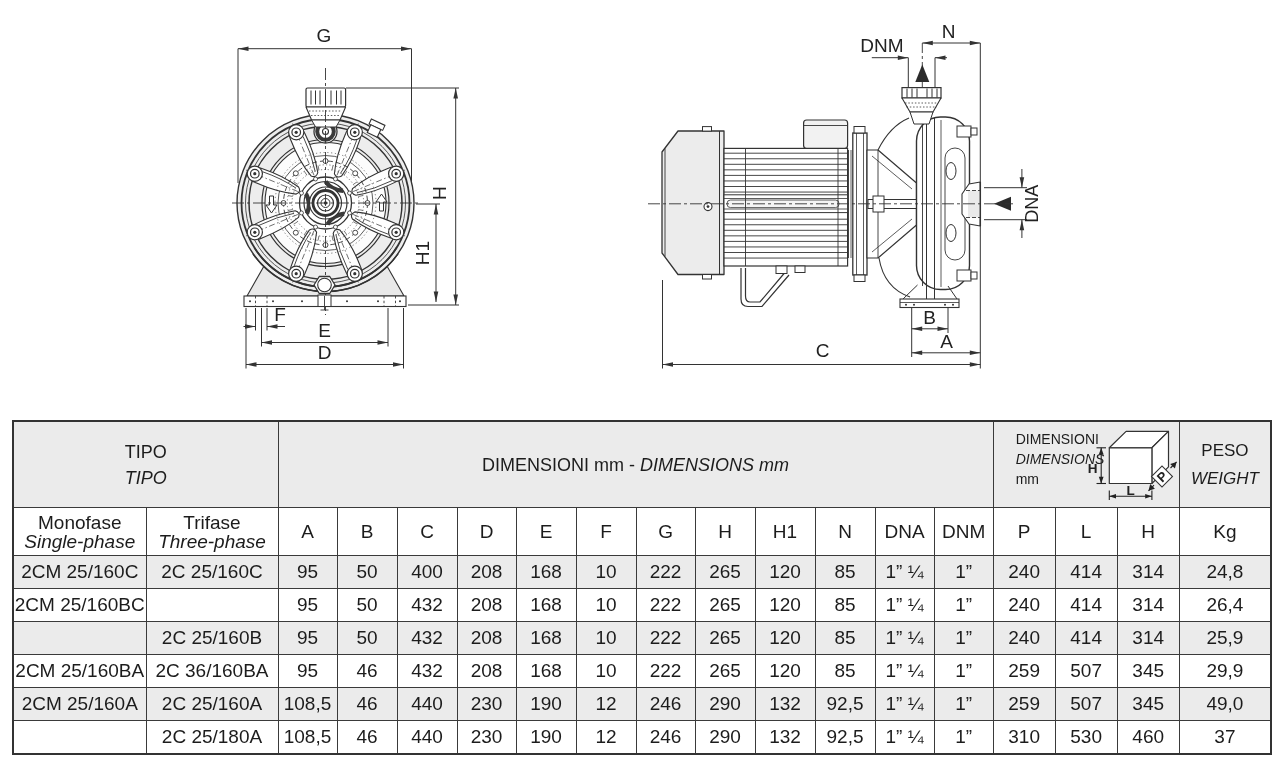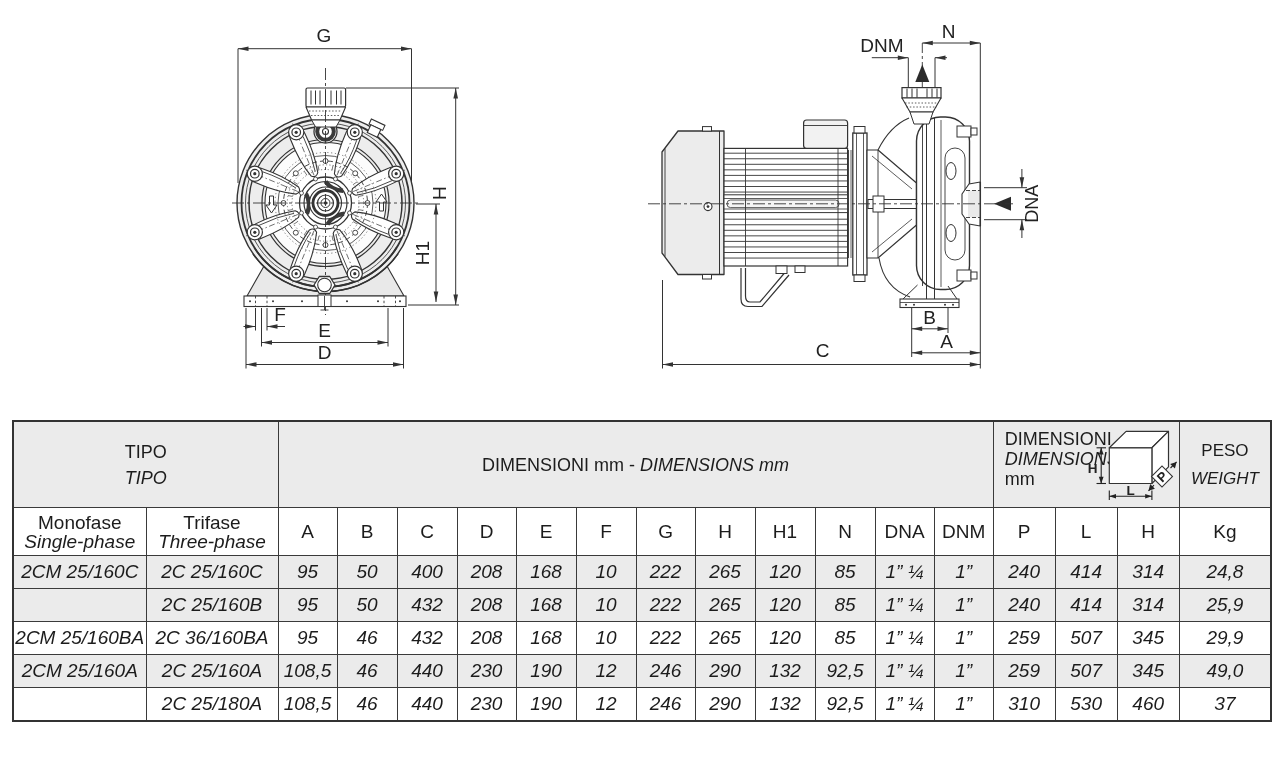--- a/index.html
+++ b/index.html
@@ -4,29 +4,29 @@
 html,body{margin:0;padding:0;background:#fff;}
 #page{position:relative;width:1280px;height:773px;font-family:"Liberation Sans",sans-serif;overflow:hidden;}
 svg.draw{position:absolute;left:0;top:0;}
 svg text{font-family:"Liberation Sans",sans-serif;}
 table{position:absolute;left:12px;top:420px;border-collapse:collapse;table-layout:fixed;border:2px solid #333;width:1258px;padding-left:26px;}
 td{border:1px solid #3a3a3a;text-align:center;vertical-align:middle;color:#1c1c1c;padding:0;overflow:hidden;white-space:nowrap;}
 tr.g td{background:#ebebeb;}
 tr.w td{background:#fff;}
 tr.head1{height:86px;}
 tr.head2{height:48px;}
-tr.data{height:33px;font-style:italic;}
+tr.data{height:33px;}
 tr.data td{font-size:19px;}
 tr.head2 td{font-size:19px;}
 .small{font-size:14px;line-height:19px;}
 .peso{font-size:17px;line-height:28px;}
 .h1t{font-size:18px;line-height:26px;}
 i{font-style:italic;}
 .dimcell{position:relative;height:85px;width:100%;overflow:hidden;}
-.dimtxt{position:absolute;left:11px;top:7px;font-size:18px;line-height:20px;text-align:left;}
+.dimtxt{position:absolute;left:22px;top:7px;font-size:14px;line-height:20px;text-align:left;}
 </style></head>
 <body>
 <div id="page">
 <svg class="draw" width="1280" height="420" viewBox="0 0 1280 420" fill="none">
 <line x1="238" y1="48.7" x2="238" y2="183" stroke="#333" stroke-width="1"></line>
 <line x1="411.5" y1="48.7" x2="411.5" y2="199" stroke="#333" stroke-width="1"></line>
 <line x1="238" y1="48.7" x2="411.5" y2="48.7" stroke="#333" stroke-width="1"></line>
 <polygon points="238.0,48.7 248.5,46.4 248.5,51.0" fill="#333"></polygon>
 <polygon points="411.5,48.7 401.0,51.0 401.0,46.4" fill="#333"></polygon>
 <text x="324" y="42" font-size="19" text-anchor="middle" fill="#222" font-weight="normal">G</text>
@@ -441,20 +441,40 @@
           <td>265</td>
           <td>120</td>
           <td>85</td>
           <td>1” ¼</td>
           <td>1”</td>
           <td>240</td>
           <td>414</td>
           <td>314</td>
           <td>24,8</td>
         </tr>
+<tr class="w data">
+          <td>2CM 25/160BC</td>
+          <td></td>
+          <td>95</td>
+          <td>50</td>
+          <td>432</td>
+          <td>208</td>
+          <td>168</td>
+          <td>10</td>
+          <td>222</td>
+          <td>265</td>
+          <td>120</td>
+          <td>85</td>
+          <td>1” ¼</td>
+          <td>1”</td>
+          <td>240</td>
+          <td>414</td>
+          <td>314</td>
+          <td>26,4</td>
+        </tr>
 <tr class="g data">
           <td></td>
           <td>2C 25/160B</td>
           <td>95</td>
           <td>50</td>
           <td>432</td>
           <td>208</td>
           <td>168</td>
           <td>10</td>
           <td>222</td>

